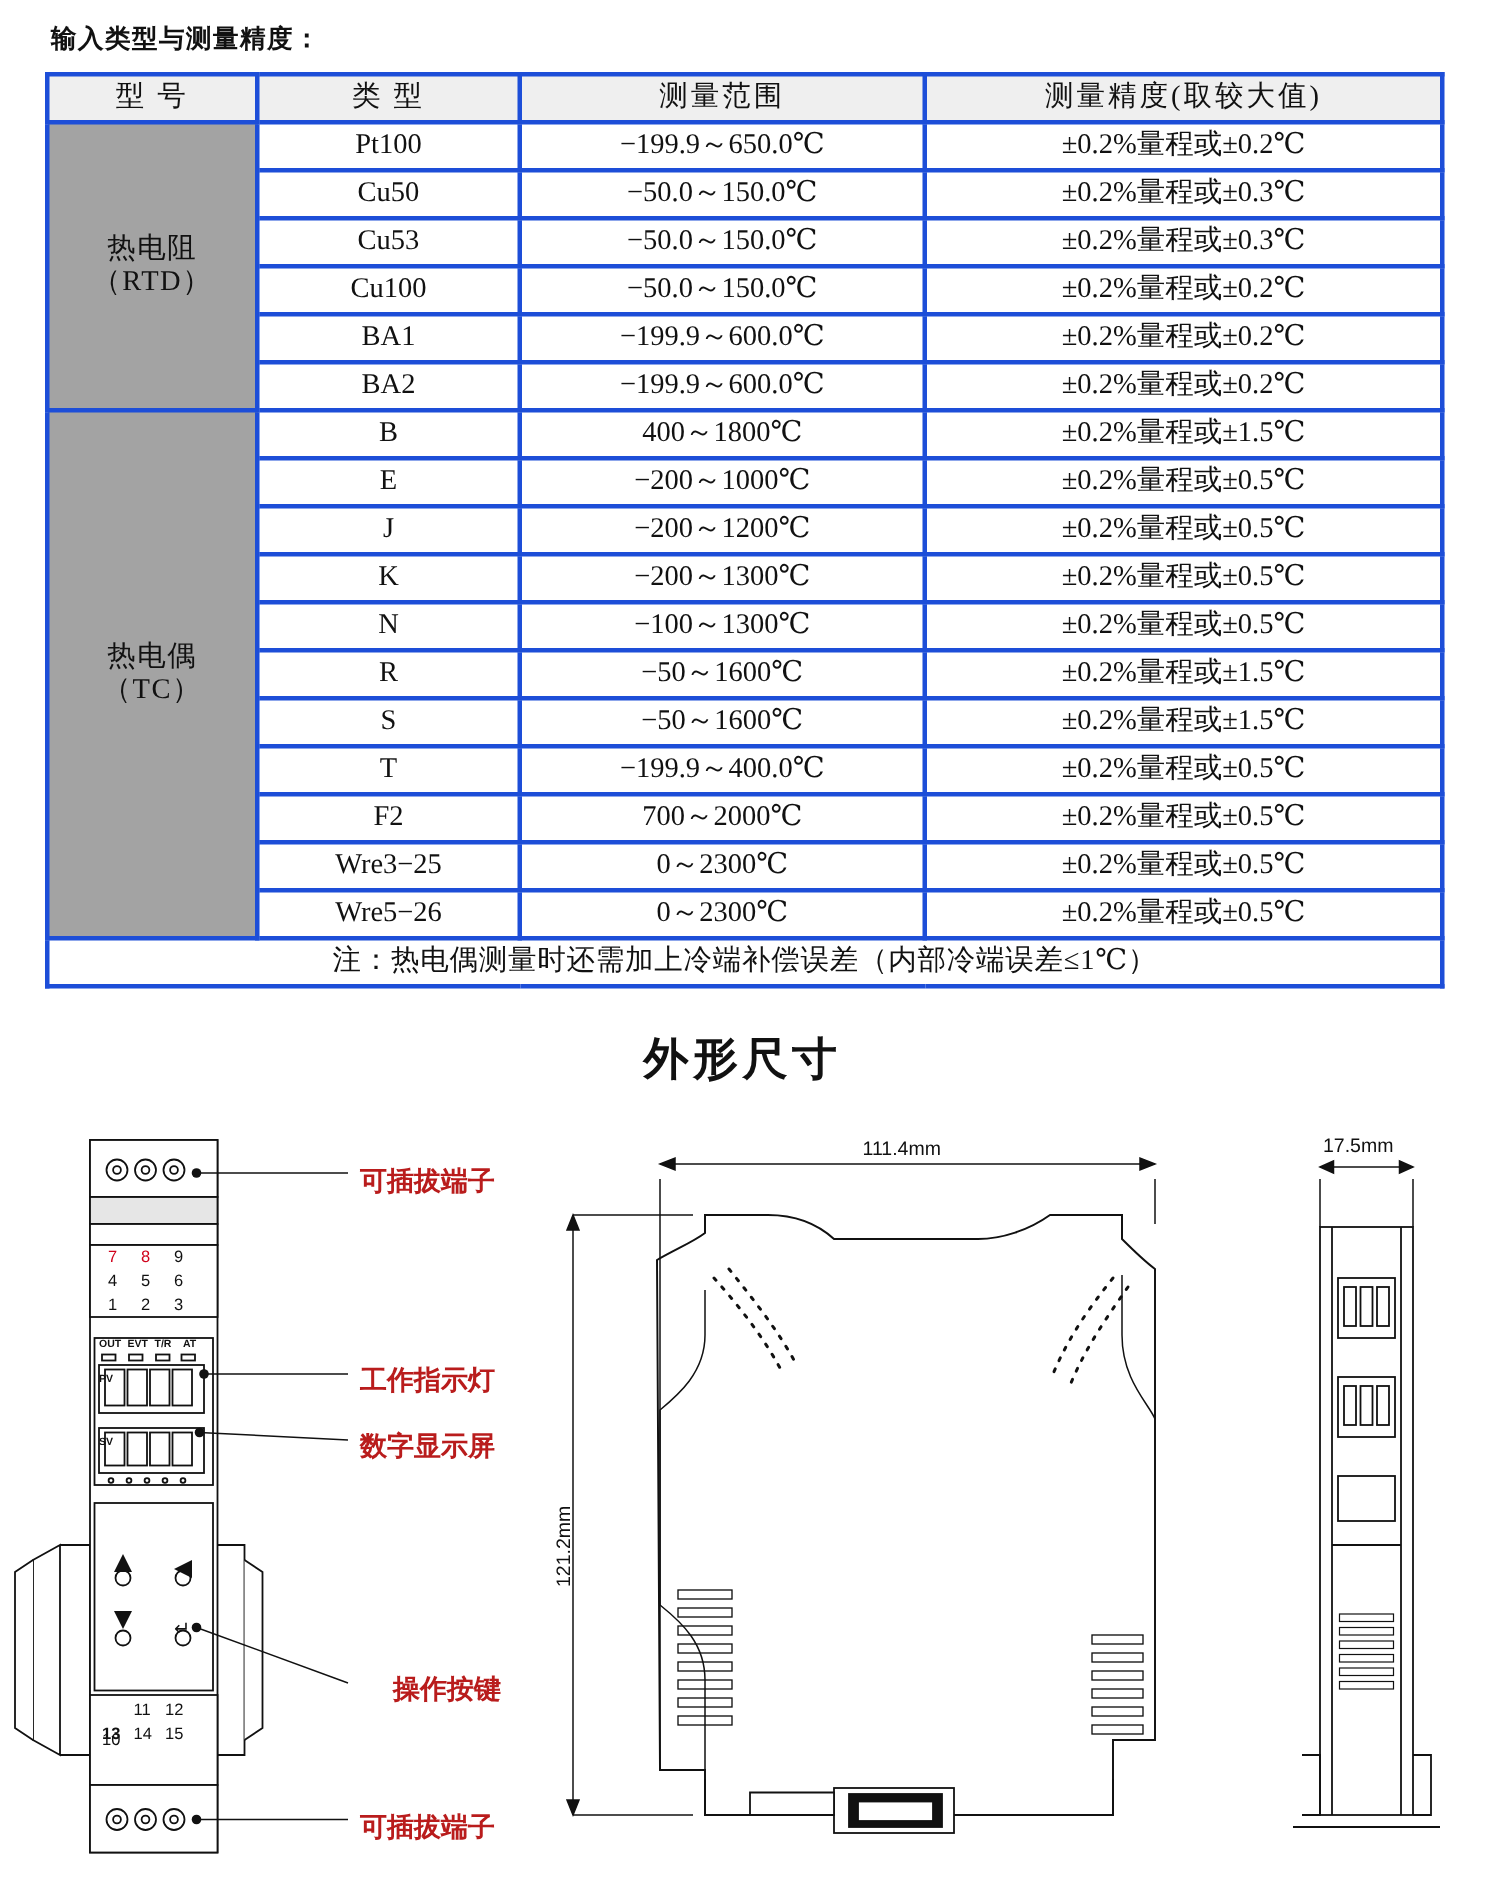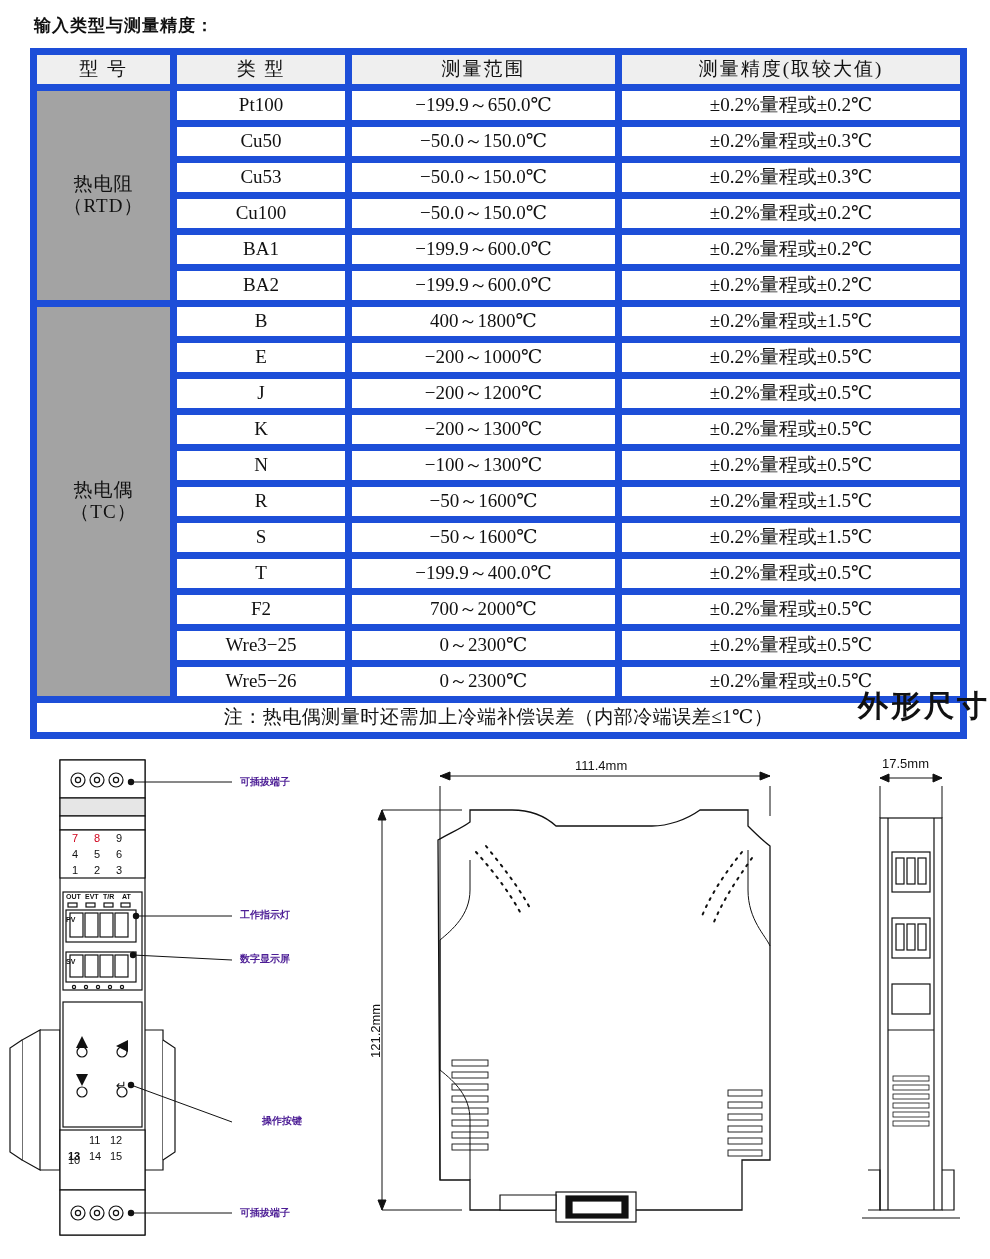--- a/index.html
+++ b/index.html
@@ -12,21 +12,21 @@
     position:absolute;left:34px;top:14px;
     font-family:"Liberation Sans","DejaVu Sans",sans-serif;
     font-weight:bold;font-size:17px;letter-spacing:1px;
   }
   table.spec{
     position:absolute;left:30px;top:48px;width:930px;
     border-collapse:collapse;
     table-layout:fixed;
   }
   table.spec td,table.spec th{
-    border:7px solid #1d4ed8;
+    border:3px solid #1d4ed8;
     text-align:center;
     font-size:19px;
     font-family:"Liberation Serif","DejaVu Serif",serif;
     font-weight:normal;
     padding:3px 0 4px 0;
     height:22px;
     line-height:1.15;
   }
   table.spec thead td{
     background:#efefef;
@@ -46,29 +46,29 @@
     letter-spacing:0.5px;
     height:38px;
   }
   .col1{width:140px;}
   .col2{width:175px;}
   .col3{width:270px;}
   .col4{width:345px;}
 
   .dim-title{
     position:absolute;width:990px;top:686px;left:0;
-    text-align:right;
+    text-align:center;
     font-family:"Liberation Sans","DejaVu Sans",sans-serif;
     font-weight:bold;font-size:30px;letter-spacing:3px;
   }
   .drawing{position:absolute;left:0;top:740px;width:990px;height:515px;}
   .lbl{
     position:absolute;
     font-family:Liberation Mono, monospace;
-    font-size:10px;font-weight:bold;color:#4c1d95;white-space:nowrap;
+    font-size:18px;font-weight:bold;color:#b91c1c;white-space:nowrap;
   }
   .dimtxt{
     position:absolute;
     font-family:"Liberation Sans","DejaVu Sans",sans-serif;
     font-size:13px;color:#111;white-space:nowrap;
   }
   .vert{
     transform:rotate(-90deg);transform-origin:left top;
   }
   .num{

